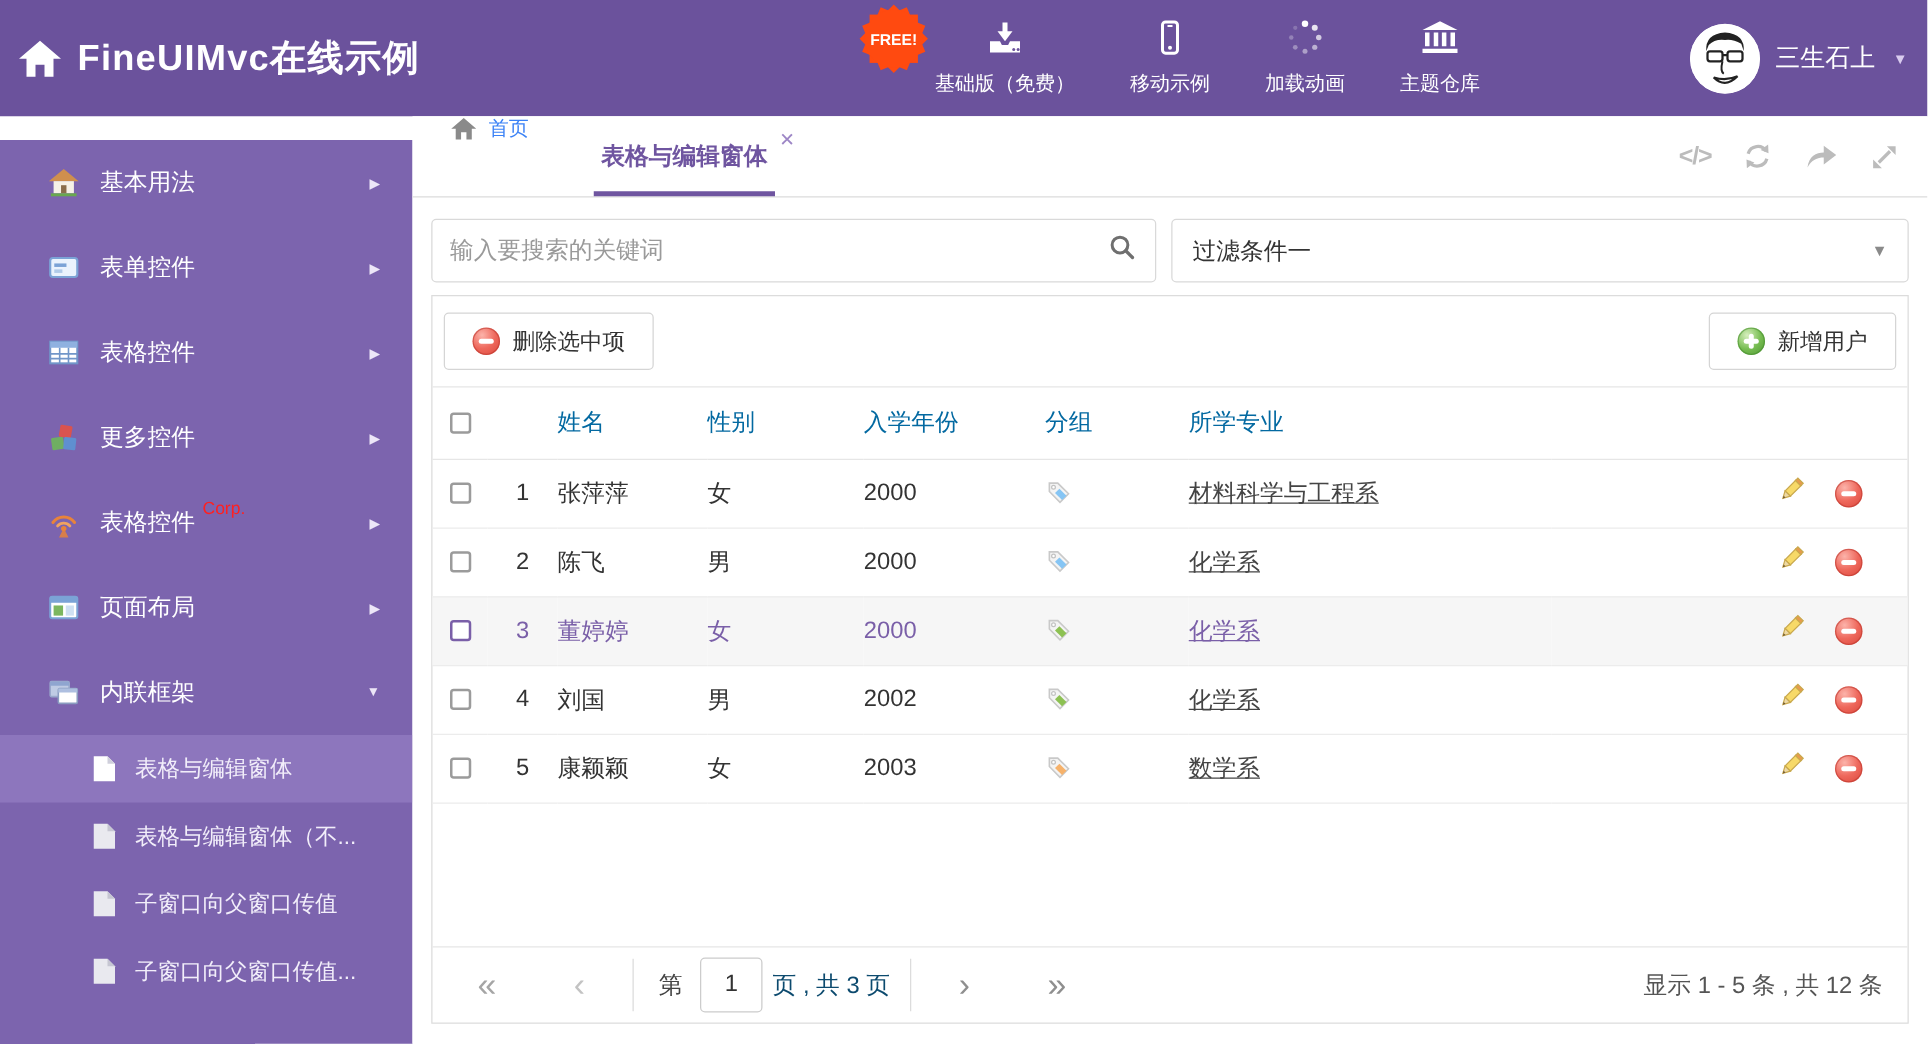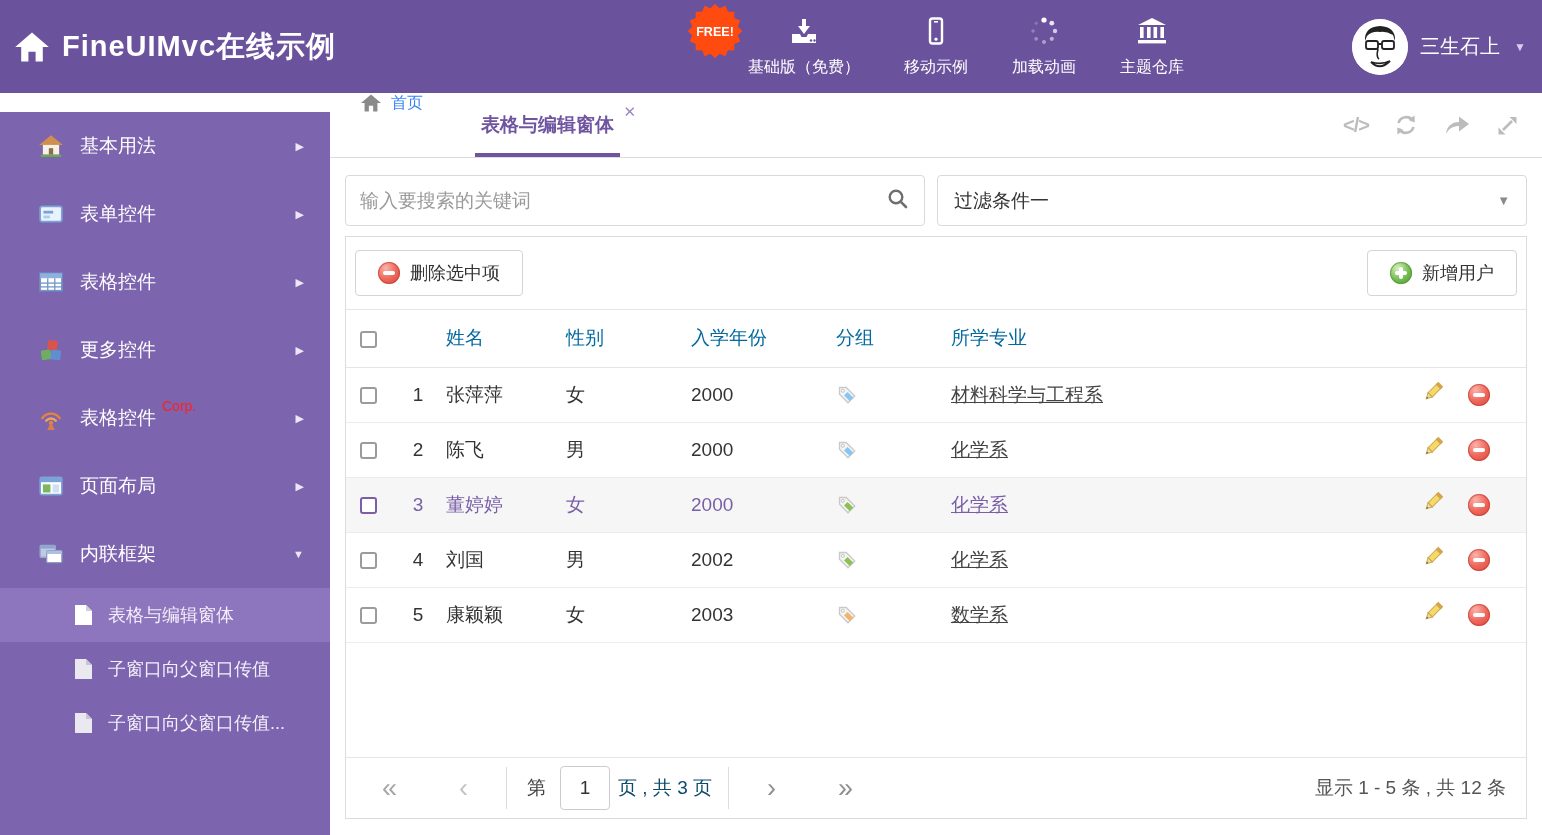--- a/index.html
+++ b/index.html
@@ -294,20 +294,29 @@
       </span>
       <span>表格与编辑窗体</span>
     </div>
     <div class="side-sub">
       <span class="p-icon">
         <svg width="19" height="22" viewBox="0 0 19 22">
             <path d="M1 1 H12 L18 7 V21 H1 Z" fill="#e9e9ef"></path>
             <path d="M12 1 V7 H18 Z" fill="#c6c6d2"></path>
           </svg>
       </span>
+      <span>表格与编辑窗体（不...</span>
+    </div>
+    <div class="side-sub">
+      <span class="p-icon">
+        <svg width="19" height="22" viewBox="0 0 19 22">
+            <path d="M1 1 H12 L18 7 V21 H1 Z" fill="#e9e9ef"></path>
+            <path d="M12 1 V7 H18 Z" fill="#c6c6d2"></path>
+          </svg>
+      </span>
       <span>子窗口向父窗口传值</span>
     </div>
     <div class="side-sub">
       <span class="p-icon">
         <svg width="19" height="22" viewBox="0 0 19 22">
             <path d="M1 1 H12 L18 7 V21 H1 Z" fill="#e9e9ef"></path>
             <path d="M12 1 V7 H18 Z" fill="#c6c6d2"></path>
           </svg>
       </span>
       <span>子窗口向父窗口传值...</span>

